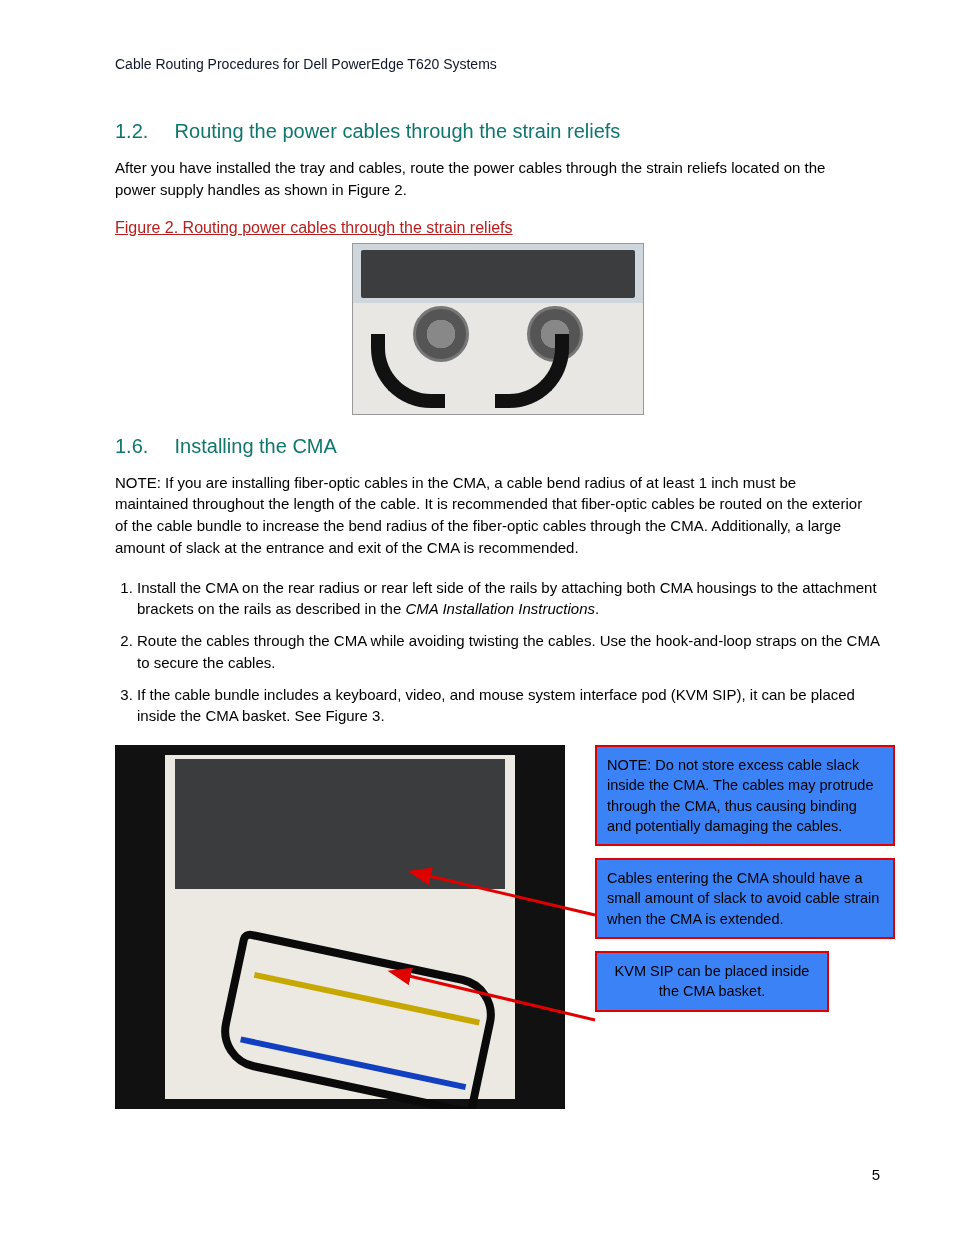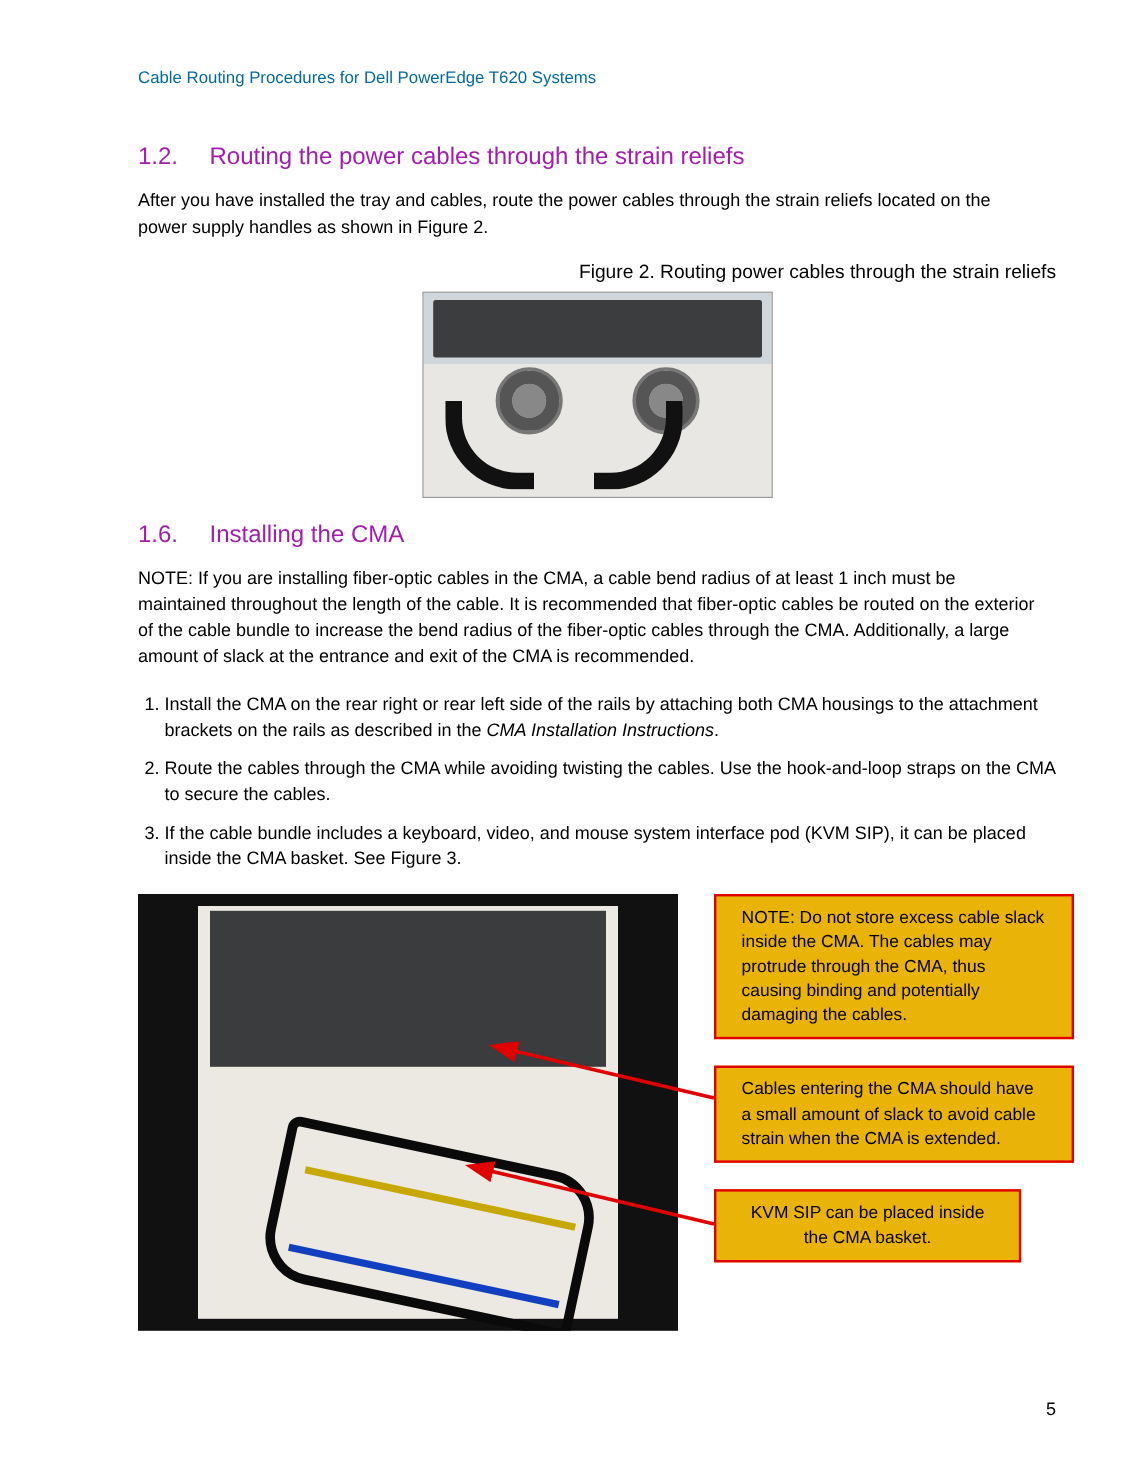--- a/index.html
+++ b/index.html
@@ -11,42 +11,43 @@
   }
   .page {
     width: 954px;
     height: 1235px;
     position: relative;
     box-sizing: border-box;
     padding: 56px 74px 40px 115px;
   }
   .run-header {
     font-size: 14px;
-    color: #0369a1;
+    color: #0f172a;
     margin-bottom: 48px;
   }
   h2.section {
-    color: #a21caf;
+    color: #0f766e;
     font-weight: 400;
     font-size: 20px;
     margin: 0 0 14px 0;
   }
   h2.section .num {
     display: inline-block;
     width: 54px;
   }
   p.body {
     margin: 0 16px 18px 0;
     line-height: 1.45;
   }
   .figcap {
-    text-align: right;
-    color: #000000;
+    text-align: left;
+    color: #b91c1c;
     font-size: 16px;
     margin: 8px 0 6px 0;
+    text-decoration: underline;
   }
   .fig2-img {
     display: block;
     margin: 0 auto 20px auto;
     width: 290px;
     height: 170px;
     background: linear-gradient(#cfd6dc 0 35%, #e9e7e4 35% 100%);
     border: 1px solid #999;
     position: relative;
   }
@@ -109,25 +110,25 @@
     transform:rotate(12deg);
   }
   .callouts {
     position: absolute;
     left: 480px;
     top: 0;
     width: 300px;
   }
   .callout {
     border: 2px solid #e00000;
-    padding: 8px 21px;
-    margin-bottom: 22px;
+    padding: 8px 10px;
+    margin-bottom: 12px;
     font-size: 14.5px;
     line-height: 1.4;
-    background: #eab308;
+    background: #3b82f6;
   }
   .callout.last { width: 210px; text-align: center; }
   svg.arrows {
     position:absolute; left:0; top:0; width:780px; height:370px;
     pointer-events:none;
   }
   .page-num {
     position: absolute;
     right: 74px;
     bottom: 52px;
@@ -158,21 +159,21 @@
   <h2 class="section">
     <span class="num">1.6.</span>
     <span>Installing the CMA</span>
   </h2>
   <p class="body">
     <span class="note-prefix">NOTE:</span><span> If you are installing fiber-optic cables in the CMA, a cable bend radius of at least 1 inch must be maintained throughout the length of the cable.  It is recommended that fiber-optic cables be routed on the exterior of the cable bundle to increase the bend radius of the fiber-optic cables through the CMA.  Additionally, a large amount of slack at the entrance and exit of the CMA is recommended.</span>
   </p>
 
   <ol class="steps">
     <li>
-      <span>Install the CMA on the rear right or rear left side of the rails by attaching both CMA housings to the attachment brackets on the rails as described in the </span><span class="italic">CMA Installation Instructions</span><span>.</span>
+      <span>Install the CMA on the rear radius or rear left side of the rails by attaching both CMA housings to the attachment brackets on the rails as described in the </span><span class="italic">CMA Installation Instructions</span><span>.</span>
     </li>
     <li>
       <span>Route the cables through the CMA while avoiding twisting the cables.  Use the hook-and-loop straps on the CMA to secure the cables.</span>
     </li>
     <li>
       <span>If the cable bundle includes a keyboard, video, and mouse system interface pod (KVM SIP), it can be placed inside the CMA basket. See Figure 3.</span>
     </li>
   </ol>
 
 

